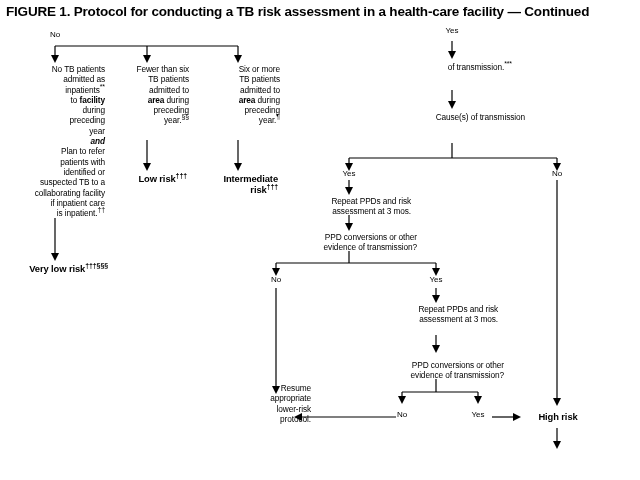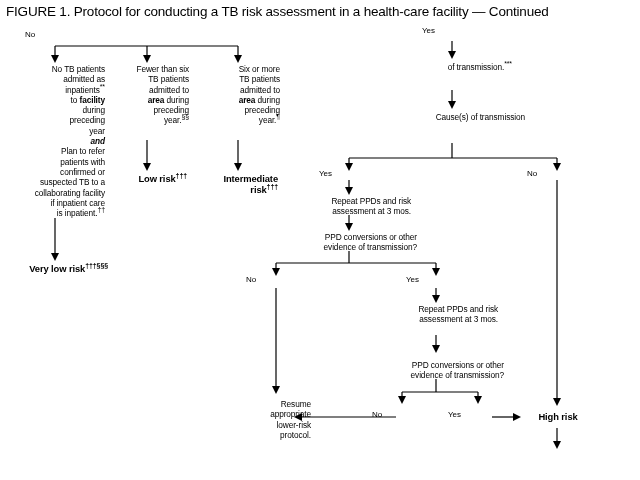--- a/index.html
+++ b/index.html
@@ -5,30 +5,30 @@
   html,body{margin:0;padding:0;background:#fff;}
   body{
     width:640px;height:480px;position:relative;overflow:hidden;
     font-family:"Liberation Sans","DejaVu Sans",sans-serif;
     color:#000;
     -webkit-font-smoothing:none;
   }
   #canvas{position:absolute;left:0;top:0;width:640px;height:480px;}
   .title{
     position:absolute;left:6px;top:4px;width:624px;
-    font-size:13.5px;font-weight:normal;line-height:16px;
+    font-size:13.5px;font-weight:bold;line-height:16px;
     letter-spacing:-0.2px;
   }
   .node{
     position:absolute;text-align:right;font-size:8.3px;line-height:10.3px;
     letter-spacing:-0.1px;
   }
   .node.bold{font-weight:bold;font-size:9.4px;line-height:11px;}
   .lbl{
-    position:absolute;font-size:8px;line-height:9px;
+    position:absolute;text-align:center;font-size:8px;line-height:9px;
   }
   b.inl{font-weight:bold;}
   i.inl{font-style:italic;font-weight:bold;}
   sup{font-size:7px;vertical-align:super;line-height:0;}
   svg.wires{position:absolute;left:0;top:0;width:640px;height:480px;
             pointer-events:none;}
   svg.wires line{stroke:#000;stroke-width:1.2;}
   svg.wires polygon{fill:#000;}
 </style>
 </head>
@@ -132,21 +132,21 @@
     <div>No TB patients</div>
     <div>admitted as</div>
     <div><span>inpatients</span><sup>**</sup></div>
     <div><span>to </span><b class="inl">facility</b></div>
     <div>during</div>
     <div>preceding</div>
     <div>year</div>
     <div><i class="inl">and</i></div>
     <div>Plan to refer</div>
     <div>patients with</div>
-    <div>confirmed or</div>
+    <div>identified or</div>
     <div>suspected TB to a</div>
     <div>collaborating facility</div>
     <div>if inpatient care</div>
     <div><span>is inpatient.</span><sup>††</sup></div>
   </div>
 
   <div class="node" style="left:105px;top:64px;width:84px;">
     <div>Fewer than six</div>
     <div>TB patients</div>
     <div>admitted to</div>
@@ -198,21 +198,21 @@
   <div class="node" style="left:374px;top:304px;width:124px;">
     <div>Repeat PPDs and risk</div>
     <div>assessment at 3 mos.</div>
   </div>
 
   <div class="node" style="left:368px;top:360px;width:136px;">
     <div>PPD conversions or other</div>
     <div>evidence of transmission?</div>
   </div>
 
-  <div class="node" style="left:241px;top:399px;width:70px;">
+  <div class="node" style="left:241px;top:383px;width:70px;">
     <div>Resume</div>
     <div>appropriate</div>
     <div>lower-risk</div>
     <div>protocol.</div>
   </div>
 
   <div class="node bold" style="left:522px;top:411px;width:72px;text-align:center;">High risk</div>
 
 
 </div>

